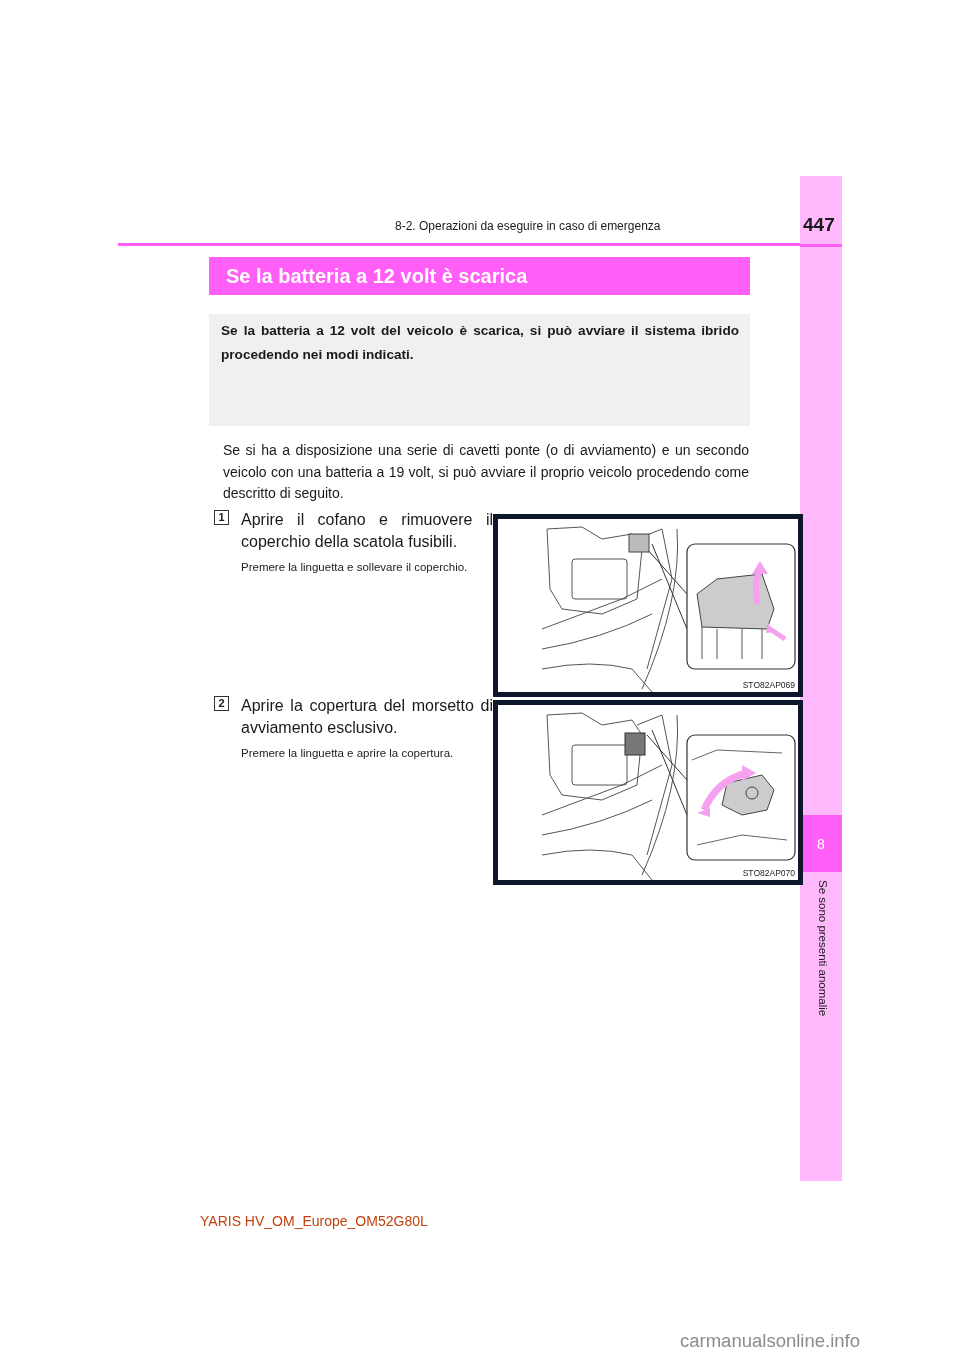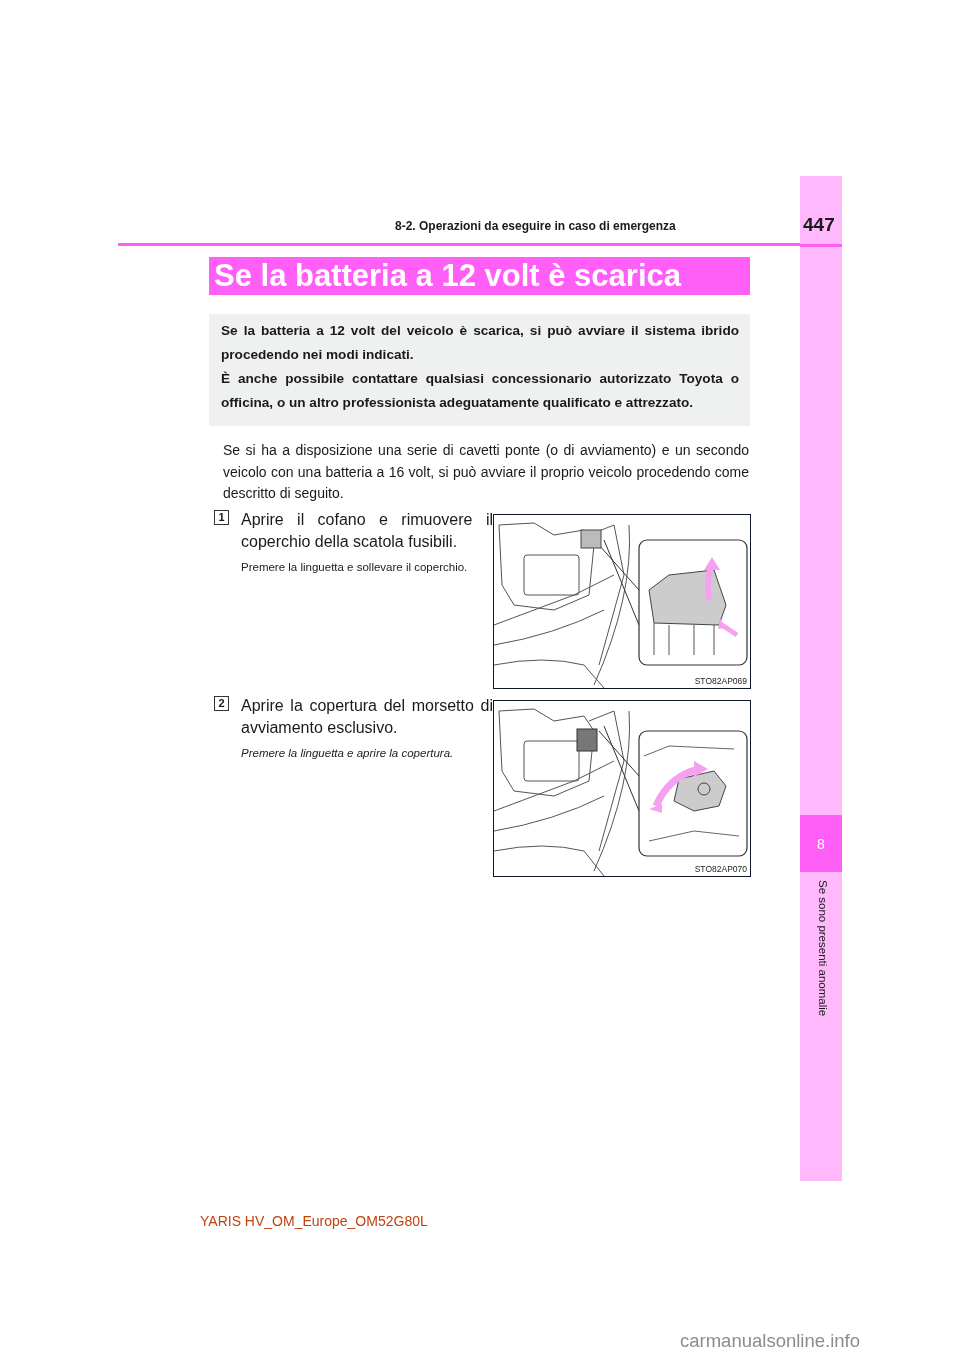--- a/index.html
+++ b/index.html
@@ -11,35 +11,35 @@
     
     .sidebar { left: 800px; top: 176px; width: 42px; height: 1005px; background: #ffb8fb; }
     .sidebar-line { left: 800px; top: 244px; width: 42px; height: 3px; background: #ff5ef7; }
     .chapter-tab { left: 800px; top: 815px; width: 42px; height: 57px; background: #ff5ef7;
       color: #ffffff; font-size: 14px; display: flex; align-items: center; justify-content: center; }
     .sidebar-label { left: 800px; top: 880px; width: 42px; height: 170px; }
     .sidebar-label span { position: absolute; left: 29px; top: 0; transform-origin: 0 0; transform: rotate(90deg);
       font-size: 11.5px; white-space: nowrap; color: #1a1a1a; }
     
     .header-line { left: 118px; top: 243px; width: 682px; height: 3px; background: #ff5ef7; }
-    .header-title { left: 395px; top: 219px; font-size: 12px; color: #1a1a1a; font-weight: bold; }
+    .header-title { left: 395px; top: 219px; font-size: 12px; color: #1a1a1a; }
     .page-num { left: 755px; top: 214px; font-size: 19px; font-weight: bold; color: #1a1a1a; margin-left: 48px; }
     
     .section-title { left: 209px; top: 257px; width: 541px; height: 38px; background: #ff5ef7;
-      color: #ffffff; font-weight: bold; font-size: 31px; line-height: 38px; padding-left: 5px; box-sizing: border-box; }
+      color: #ffffff; font-weight: bold; font-size: 20px; line-height: 38px; padding-left: 17px; box-sizing: border-box; }
     
     .intro-box { left: 209px; top: 314px; width: 541px; height: 112px; background: #eff0f0; box-sizing: border-box;
       padding: 5px 11px 0 12px; font-weight: bold; font-size: 13.6px; line-height: 24px; text-align: justify; }
     .body-text { left: 223px; top: 440px; width: 526px; font-size: 14px; line-height: 21.5px; text-align: justify; }
     
     .step-num { width: 13px; height: 13px; border: 1px solid #333; font-size: 11px; font-weight: bold;
       line-height: 13px; text-align: center; background: #fff; }
     .step-text { width: 252px; font-size: 16px; line-height: 21.5px; text-align: justify; }
     .step-sub { width: 252px; font-size: 11.5px; line-height: 18px; text-align: justify; color: #222; }
-    .illus { width: 256px; border: 1px solid #0f172a; background: #ffffff; overflow: hidden; }
+    .illus { width: 256px; border: 5px solid #0f172a; background: #ffffff; overflow: hidden; padding-left: 44px; }
     .illus svg { display: block; }
     .illus-code { position: absolute; right: 3px; bottom: 2px; font-size: 8.5px; color: #222; }
     .footer { left: 200px; top: 1213px; font-size: 14px; color: #c2410c; }
     .watermark { left: 680px; top: 1330px; font-size: 18.5px; color: #8c8c8c; }
   </style>
 </head>
 <body>
 
 <div class="abs sidebar"></div>
 <div class="abs sidebar-line"></div>
@@ -51,24 +51,23 @@
 </div>
 
 <div class="abs header-title">8-2. Operazioni da eseguire in caso di emergenza</div>
 <div class="abs page-num">447</div>
 <div class="abs header-line"></div>
 
 <div class="abs section-title">Se la batteria a 12 volt è scarica</div>
 
 <div class="abs intro-box">
   <div>Se la batteria a 12 volt del veicolo è scarica, si può avviare il sistema ibrido procedendo nei modi indicati.</div>
-  <div>È anche possibile contattare qualsiasi concessionario autorizzato Toyota o officina, o un altro professionista adeguatamente qualificato e attrezzato.</div>
 </div>
 
-<div class="abs body-text">Se si ha a disposizione una serie di cavetti ponte (o di avviamento) e un secondo veicolo con una batteria a 16 volt, si può avviare il proprio veicolo procedendo come descritto di seguito.</div>
+<div class="abs body-text">Se si ha a disposizione una serie di cavetti ponte (o di avviamento) e un secondo veicolo con una batteria a 19 volt, si può avviare il proprio veicolo procedendo come descritto di seguito.</div>
 
 <div class="abs step-num" style="left:214px; top:510px;">1</div>
 <div class="abs step-text" style="left:241px; top:509px;">Aprire il cofano e rimuovere il coperchio della scatola fusibili.</div>
 <div class="abs step-sub" style="left:241px; top:558px;">Premere la linguetta e sollevare il coperchio.</div>
 <div class="abs illus" style="left:493px; top:514px; height:173px;">
   <svg width="256" height="173" viewBox="0 0 256 173">
     <g fill="none" stroke="#555" stroke-width="1">
       <path d="M5 10 L40 8 L60 20 L90 15 L100 30 L95 80 L60 95 L20 90 L8 70 Z"></path>
       <rect x="30" y="40" width="55" height="40" rx="3"></rect>
       <path d="M0 110 L80 80 L120 60 M0 130 Q60 120 110 95"></path>
@@ -85,21 +84,21 @@
     <path d="M215 85 Q212 60 218 52" stroke="#f6a0f0" stroke-width="6" fill="none"></path>
     <path d="M210 55 L218 42 L226 55 Z" fill="#f6a0f0"></path>
     <path d="M243 120 L228 110" stroke="#f6a0f0" stroke-width="5"></path>
     <path d="M226 104 L224 114 L233 113 Z" fill="#f6a0f0"></path>
   </svg>
   <span class="illus-code">STO82AP069</span>
 </div>
 
 <div class="abs step-num" style="left:214px; top:696px;">2</div>
 <div class="abs step-text" style="left:241px; top:695px;">Aprire la copertura del morsetto di avviamento esclusivo.</div>
-<div class="abs step-sub" style="left:241px; top:744px;font-style:italic;">Premere la linguetta e aprire la copertura.</div>
+<div class="abs step-sub" style="left:241px; top:744px;">Premere la linguetta e aprire la copertura.</div>
 <div class="abs illus" style="left:493px; top:700px; height:175px;">
   <svg width="256" height="175" viewBox="0 0 256 175">
     <g fill="none" stroke="#555" stroke-width="1">
       <path d="M5 10 L40 8 L60 20 L90 15 L100 30 L95 80 L60 95 L20 90 L8 70 Z"></path>
       <rect x="30" y="40" width="55" height="40" rx="3"></rect>
       <path d="M0 110 L80 80 L120 60 M0 130 Q60 120 110 95"></path>
       <path d="M0 150 Q50 140 90 150 L110 175"></path>
       <path d="M95 20 L120 10 L130 60 L105 150"></path>
       <path d="M135 10 Q140 80 100 170"></path>
       <path d="M105 30 L145 75" stroke="#333"></path>

